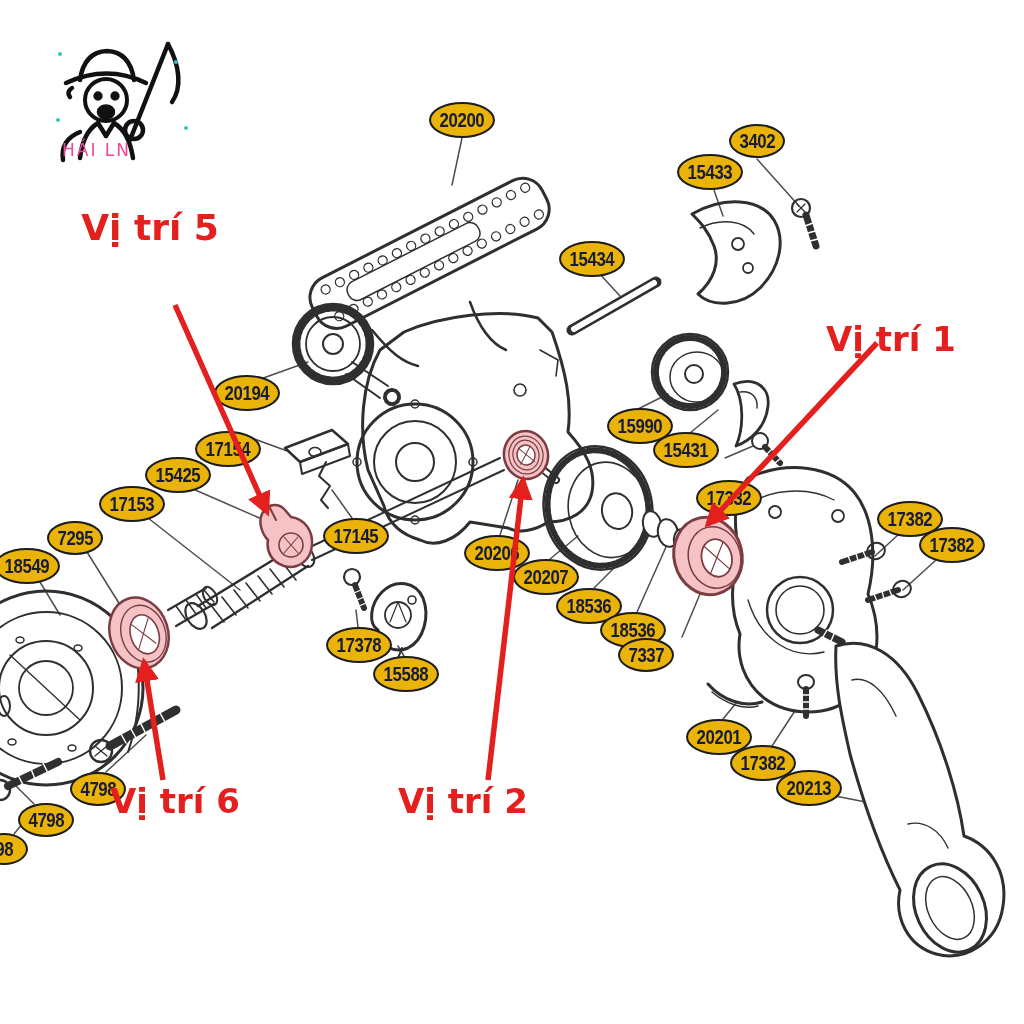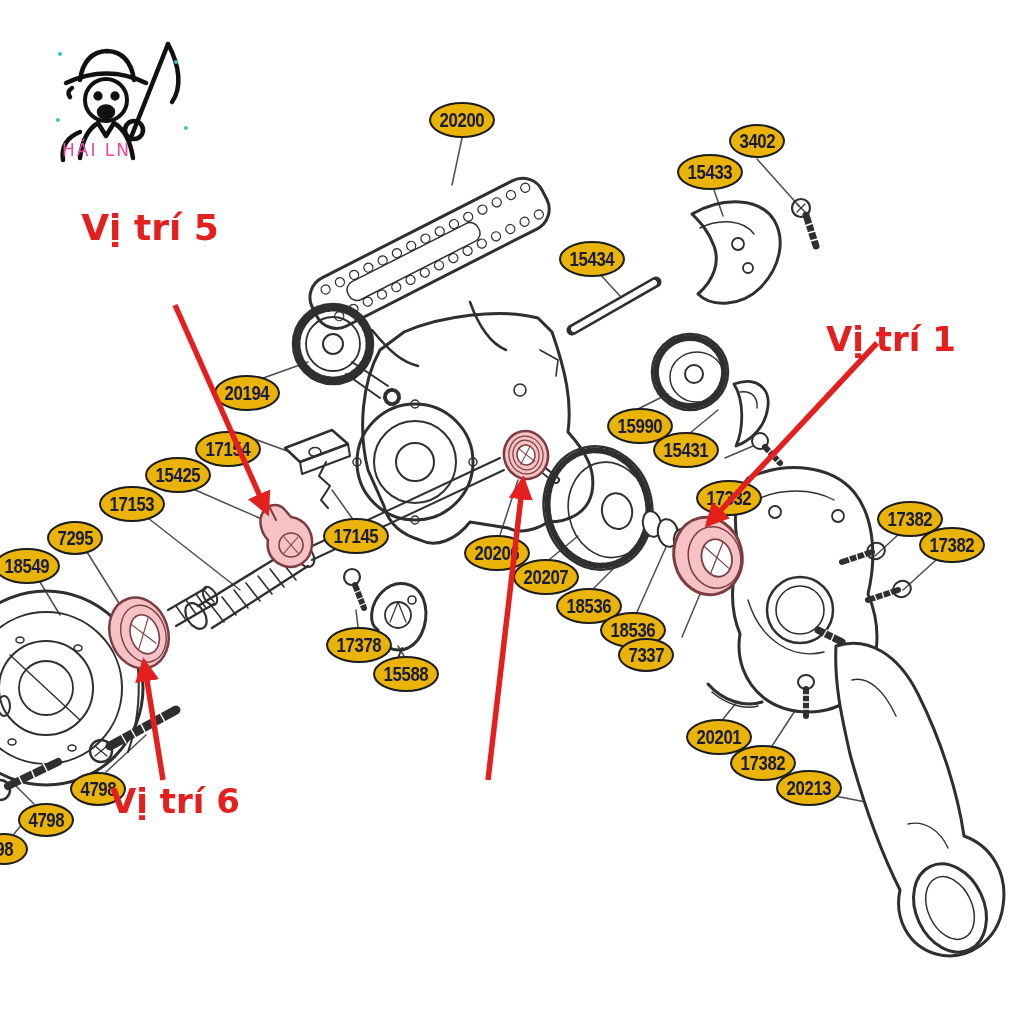--- a/index.html
+++ b/index.html
@@ -464,20 +464,21 @@
     <line x1="163" y1="780" x2="144" y2="662" marker-end="url(#ah)"></line>
     <line x1="488" y1="780" x2="523" y2="480" marker-end="url(#ah)"></line>
   </g>
 </svg>
 
 <div id="pos4" class="redlabel">
   <div>Vị trí 5</div>
 </div>
 <div id="pos1" class="redlabel">Vị trí 1</div>
 <div id="pos3" class="redlabel">Vị trí 6</div>
+<div id="pos2" class="redlabel">Vị trí 2</div>
 
 <div id="logo">
   <svg width="146" height="132" viewBox="0 0 146 132">
     <g stroke="#111111" fill="none" stroke-width="4.5" stroke-linecap="round" stroke-linejoin="round">
       <line x1="118" y1="8" x2="80" y2="104"></line>
       <path d="M 118,8 C 130,30 132,52 122,66"></path>
       <circle cx="84" cy="94" r="9"></circle>
       <path d="M 30,44 Q 34,16 57,15 Q 80,16 84,44"></path>
       <path d="M 16,47 Q 57,28 96,47"></path>
       <circle cx="56" cy="64" r="21" stroke-width="4"></circle>

